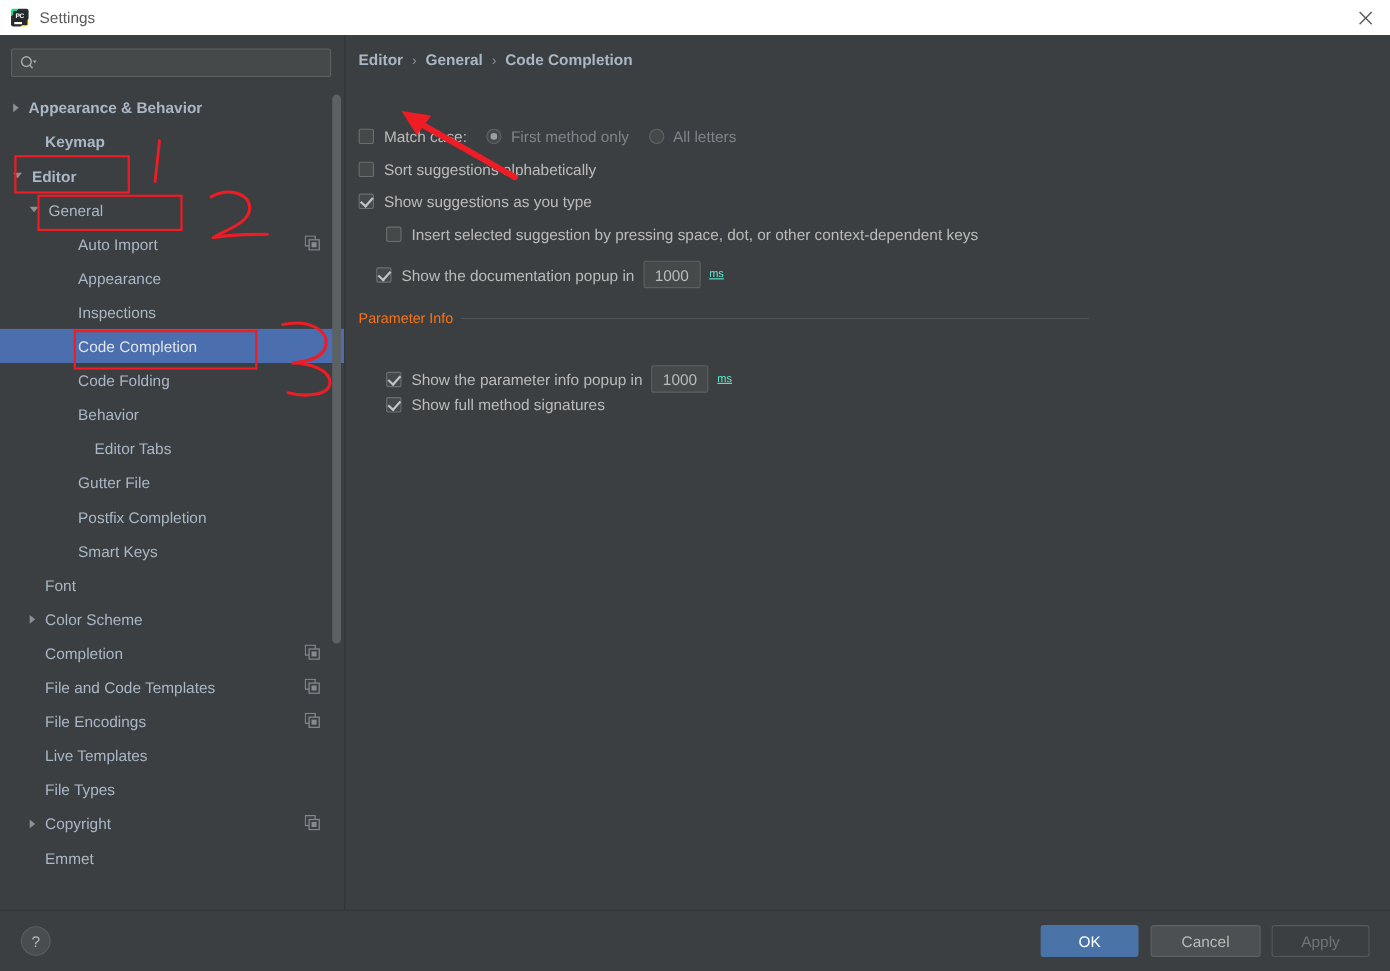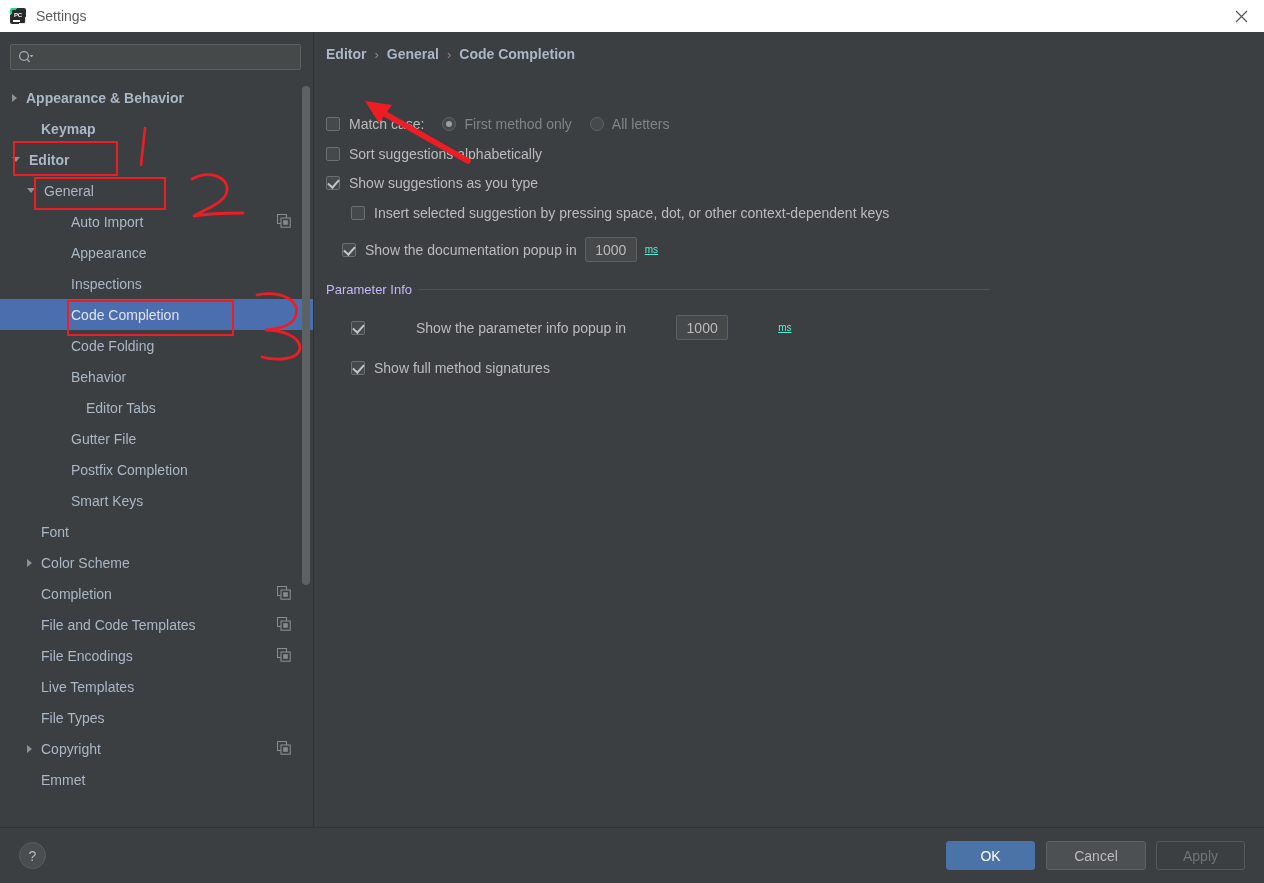--- a/index.html
+++ b/index.html
@@ -148,21 +148,21 @@
     font-family: "Liberation Sans", sans-serif;
     margin: 0 8px;
   }
   .suffix { color: #5eead4; font-size: 10px; text-decoration: underline; }
 
   
   #group-param {
     position: absolute; left: 12px; top: 250px; width: 664px;
     display: flex; align-items: center; gap: 7px;
   }
-  #group-param .gtitle { font-size: 13px; color: #c4b5fd; white-space: nowrap; }
+  #group-param .gtitle { font-size: 13px; color: #f97316; white-space: nowrap; }
   #group-param .gline { flex: 1; height: 1px; background: #4f5355; }
 
   
   #bottombar {
     position: absolute; left: 0; top: 827px; width: 1264px; height: 56px;
     background: #3c3f41; border-top: 1px solid #323537;
   }
   #help-btn {
     position: absolute; left: 19px; top: 842px;
     width: 27px; height: 27px; border-radius: 50%;
@@ -410,21 +410,21 @@
         <span>Show the documentation popup in</span>
         <input class="num-field" type="text" value="1000" style="">
         <span class="suffix">ms</span>
       </div>
 
       <div id="group-param">
         <span class="gtitle">Parameter Info</span>
         <span class="gline"></span>
       </div>
 
-      <div class="opt-row" style="left:37px; top:283px;gap:42px;">
+      <div class="opt-row" style="left:37px; top:300px;">
         <span class="cb checked"></span>
         <span>Show the parameter info popup in</span>
         <input class="num-field" type="text" value="1000" style="">
         <span class="suffix">ms</span>
       </div>
 
       <div class="opt-row" style="left:37px; top:328px;">
         <span class="cb checked"></span>
         <span>Show full method signatures</span>
       </div>

